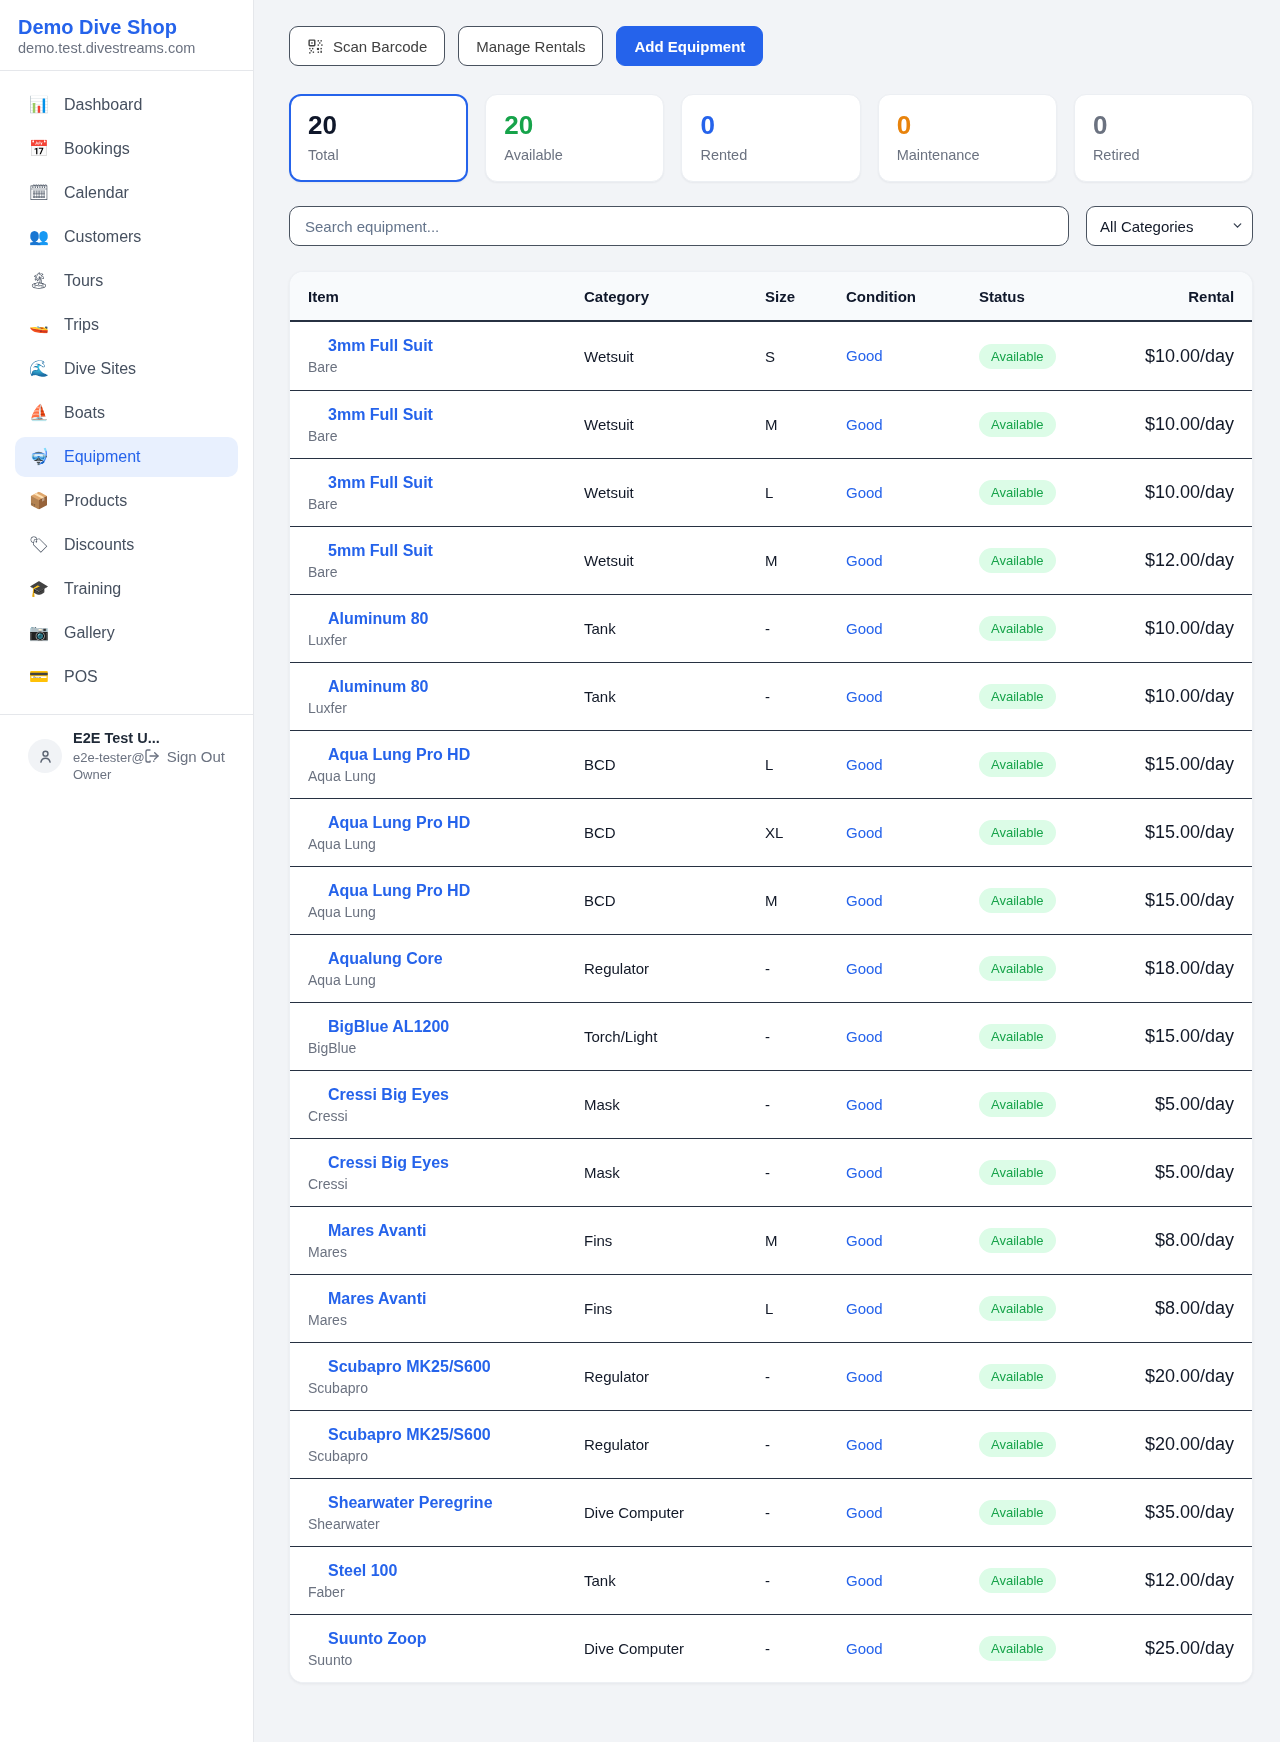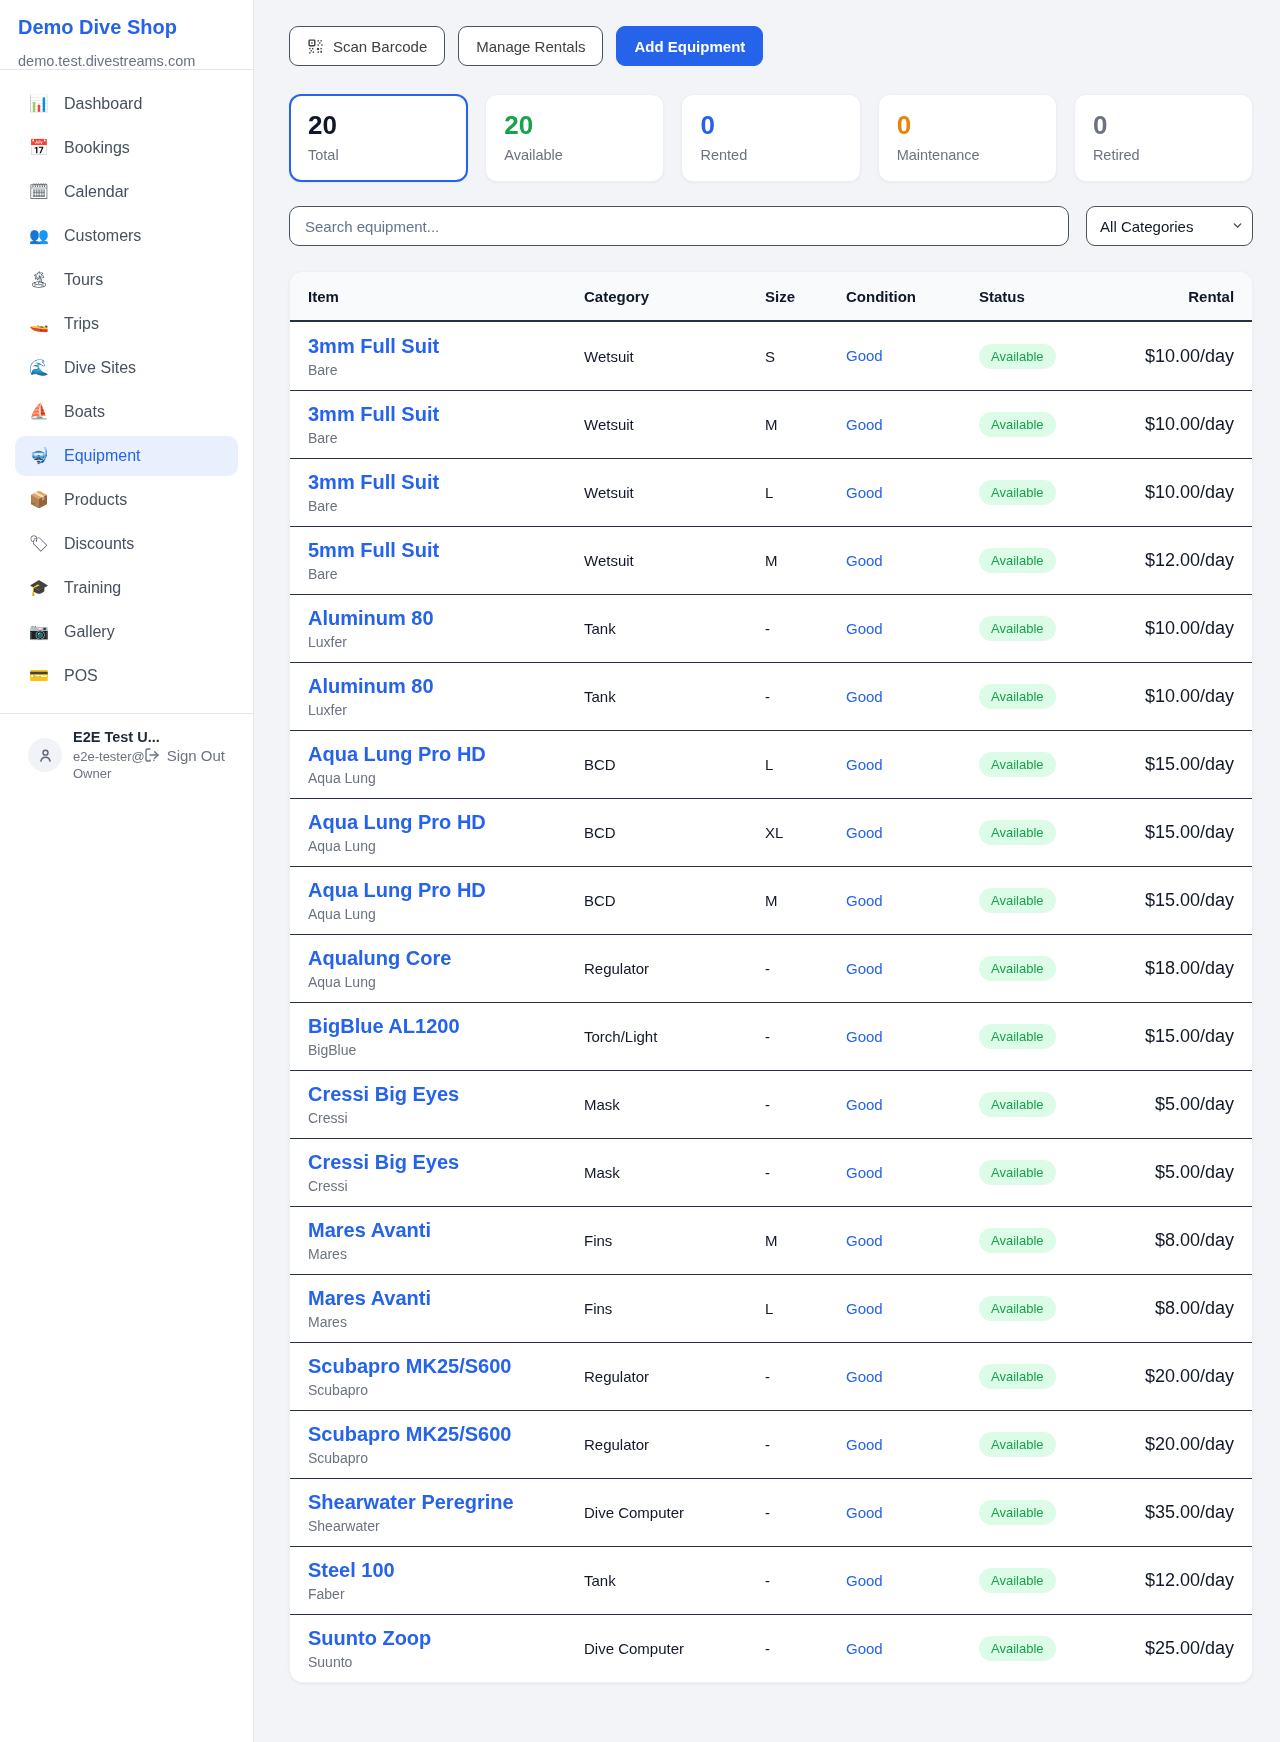--- a/index.html
+++ b/index.html
@@ -9,23 +9,23 @@
     background:#f2f4f7;
     color:#111827;
     display:flex;
     min-height:1742px;
   }
   
   .sidebar {
     width:254px; background:#ffffff; border-right:1px solid #e5e7eb;
     display:flex; flex-direction:column; flex-shrink:0;
   }
-  .brand { padding:16px 18px 0; border-bottom:1px solid #e5e7eb; }
+  .brand { padding:16px 18px 14px; border-bottom:1px solid #e5e7eb; }
   .brand-name { color:#2563eb; font-size:20px; font-weight:700; cursor:pointer; }
-  .brand-domain { color:#6b7280; font-size:14.5px; margin-top:14px; }
+  .brand-domain { color:#6b7280; font-size:14.5px; margin-top:1px; }
   .nav { padding:14px 0 4px; }
   .nav-item {
     display:flex; align-items:center; gap:14px;
     height:40px; margin:0 15px 4px 15px; padding:0 13px;
     border-radius:10px; color:#46505f; font-size:16px; cursor:pointer;
   }
   .nav-item.active { background:#e8f0fe; color:#2563eb; }
   .nav-icon { width:22px; text-align:center; font-size:16px; line-height:1; }
   .user-box {
     border-top:1px solid #e5e7eb; margin-top:9px;
@@ -89,21 +89,21 @@
     grid-template-columns:276px 181px 81px 133px 166px 1fr;
     align-items:center; padding:0 18px;
   }
   .thead-row {
     height:50px; background:#f8fafc; font-size:15px; font-weight:700; color:#0f172a;
     border-bottom:2px solid #273142;
   }
   .th-rental { text-align:right; }
   .trow { height:68px; border-top:1px solid #273142; background:#ffffff; }
   .trow:first-of-type { border-top:none; }
-  .item-name { color:#2563eb; font-size:20px; font-weight:600; cursor:pointer; text-decoration:none; }
+  .item-name { color:#2563eb; font-size:16px; font-weight:600; cursor:pointer; text-decoration:none;margin-left:20px; }
   .item-brand { color:#6b7280; font-size:14px; margin-top:4px; }
   .cell { font-size:15px; color:#111827; }
   .cond-link { color:#2563eb; font-size:15px; cursor:pointer; }
   .badge {
     display:inline-block; background:#dcfce7; color:#16a34a;
     font-size:13px; font-weight:500; padding:5px 12px; border-radius:999px;
   }
   .cell-rental { text-align:right; font-size:18px; color:#111827; }
   svg { display:block; }
 </style>

